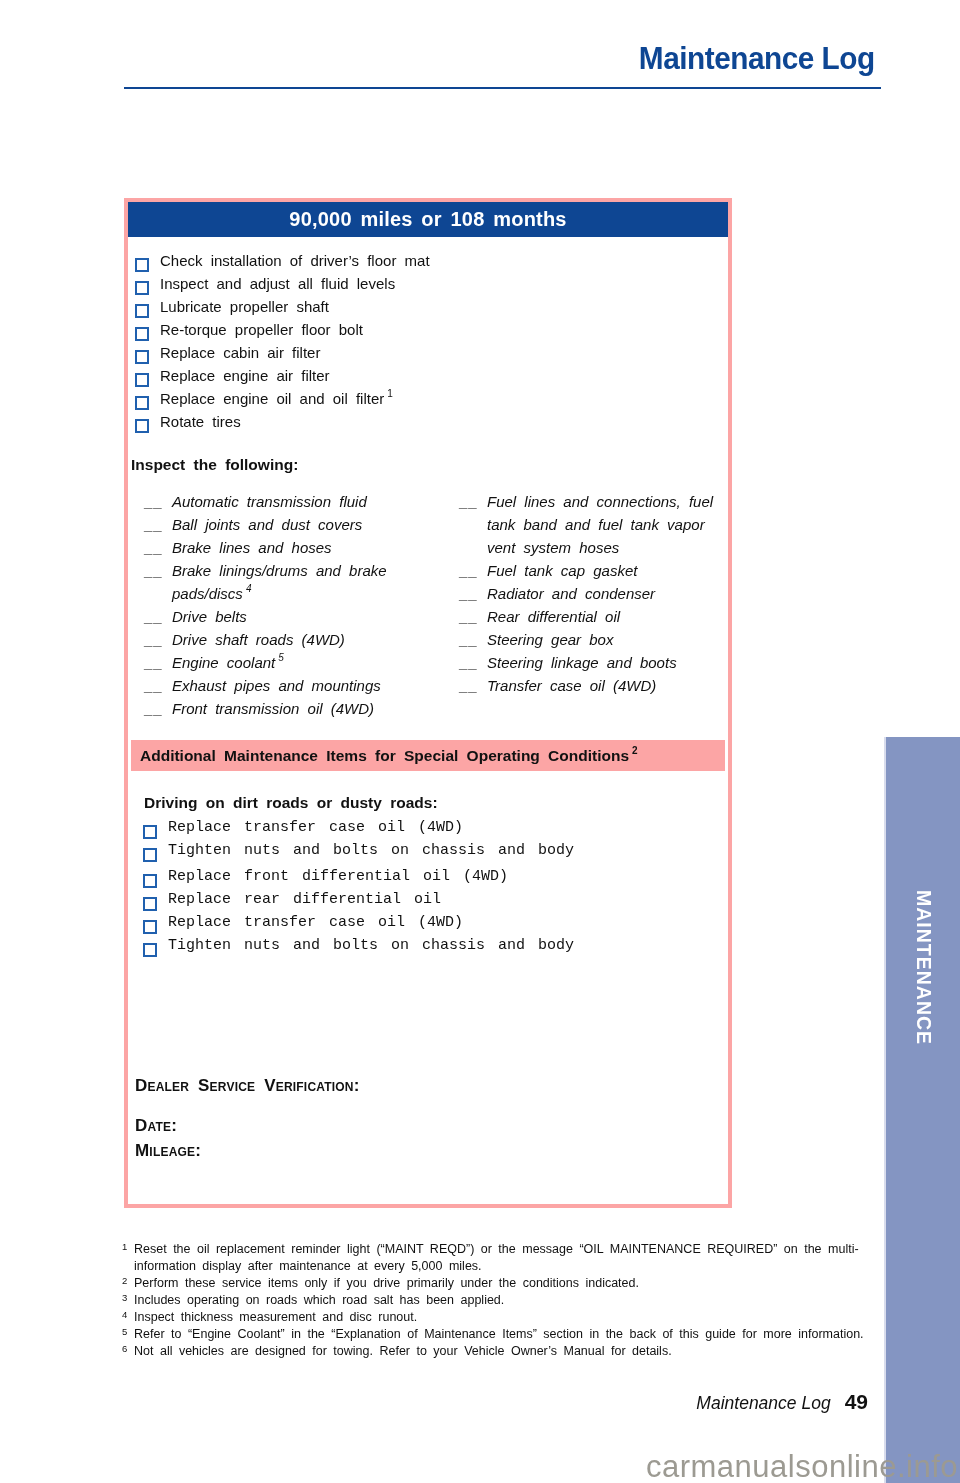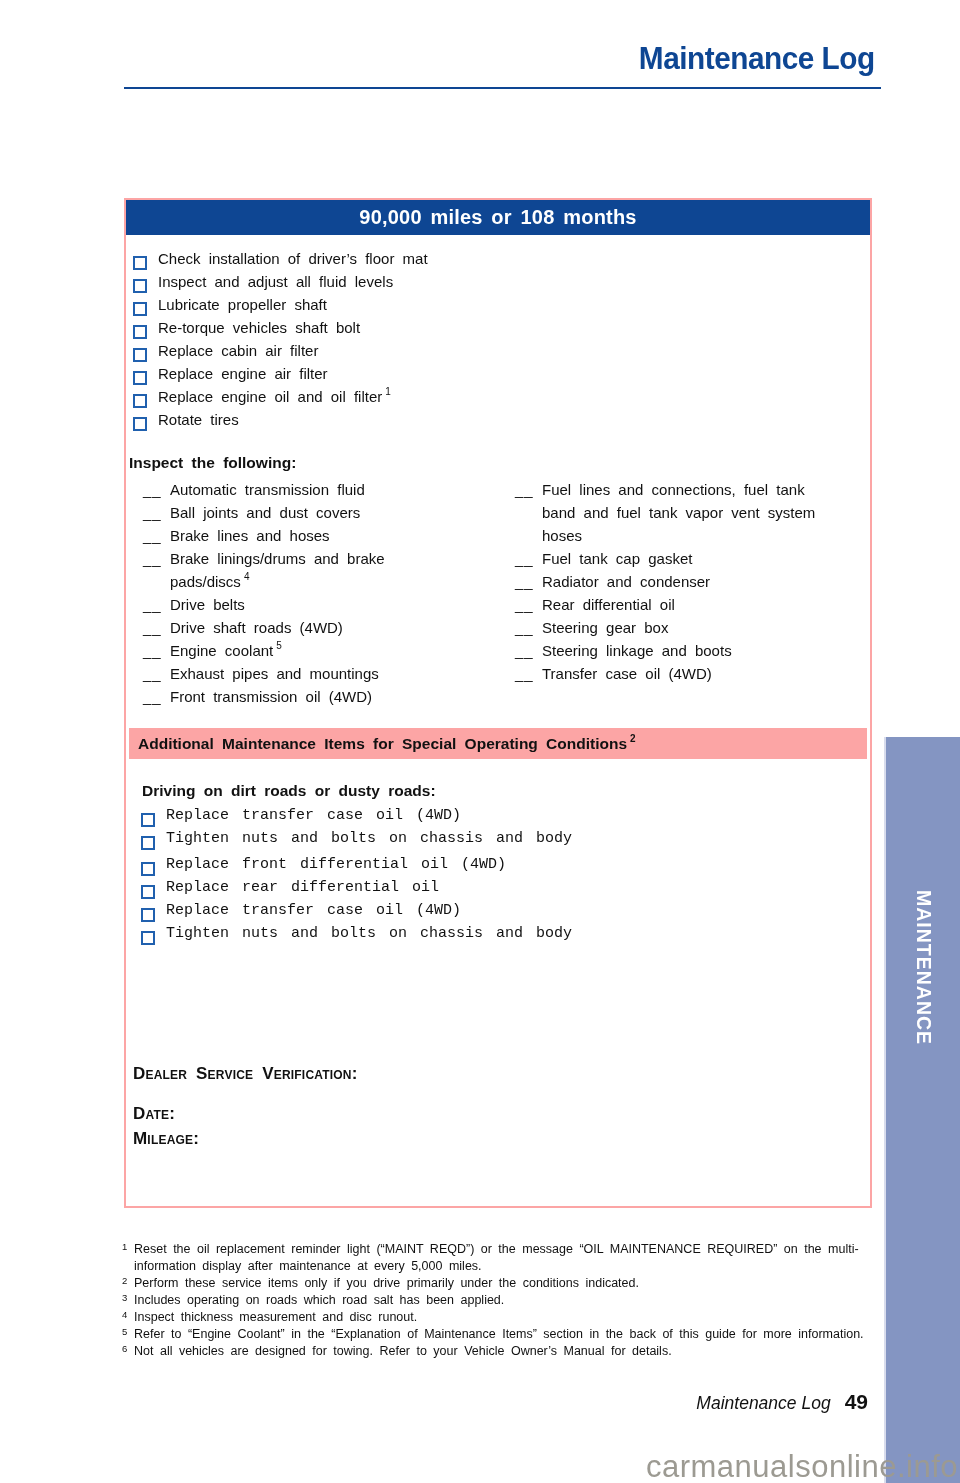--- a/index.html
+++ b/index.html
@@ -10,42 +10,42 @@
   
   .page-title{
     position:absolute;top:41px;right:85px;
     font-size:31px;font-weight:bold;color:#0e4693;letter-spacing:-0.5px;
     transform:scaleX(0.96);transform-origin:right;
   }
   .title-rule{position:absolute;left:124px;top:87px;width:757px;height:2px;background:#0e4693;}
 
   
   .logbox{
-    position:absolute;left:124px;top:198px;width:748px;height:1010px;
-    border:2px solid #fca5a5;box-sizing:border-box;background:#fff;
+    position:absolute;left:124px;top:198px;width:608px;height:1010px;
+    border:4px solid #fca5a5;box-sizing:border-box;background:#fff;
   }
   .logbox-header{
     height:35px;background:#0e4693;color:#fff;text-align:center;
     font-size:20px;font-weight:bold;line-height:35px;letter-spacing:0.2px;
     word-spacing:3px;
   }
   .logbox-body{position:relative;word-spacing:4px;}
 
   .checklist{margin-top:12px;padding-left:5px;}
   .check-item{display:flex;align-items:flex-end;line-height:23px;font-size:15px;}
   .checkbox{
     flex:0 0 auto;width:10px;height:10px;border:2px solid #2060ae;
     margin:5px 11px 0 2px;background:#fff;
   }
   sup.tiny{font-size:10px;position:relative;top:-1px;margin-left:3px;vertical-align:super;line-height:0;}
 
   .inspect-head,.cond-head{
     margin-top:22px;padding-left:3px;font-size:15.5px;font-weight:bold;line-height:20px;
   }
-  .inspect-cols{display:flex;margin-top:5px;padding-left:17px;font-size:15px;}
+  .inspect-cols{display:flex;margin-top:15px;padding-left:17px;font-size:15px;font-style:italic;}
   .col-left{width:316px;margin-right:56px;}
   .col-right{width:327px;}
   .insp-item{position:relative;padding-left:27px;line-height:23px;}
   .blankline{position:absolute;left:0;top:0;letter-spacing:1px;}
 
   .special-bar{
     margin:20px 3px 0 3px;height:31px;background:#fca5a5;
     font-size:15.5px;font-weight:bold;line-height:31px;padding-left:9px;box-sizing:border-box;
   }
   .cond-head{margin-top:22px;padding-left:16px;}
@@ -115,21 +115,21 @@
             <span><span>Inspect and adjust all fluid levels</span><sup class="tiny"></sup></span>
           </div>
 
           <div class="check-item">
             <span class="checkbox"></span>
             <span><span>Lubricate propeller shaft</span><sup class="tiny"></sup></span>
           </div>
 
           <div class="check-item">
             <span class="checkbox"></span>
-            <span><span>Re-torque vehicles shaft bolt</span><sup class="tiny"></sup></span>
+            <span><span>Re-torque propeller floor bolt</span><sup class="tiny"></sup></span>
           </div>
 
           <div class="check-item">
             <span class="checkbox"></span>
             <span><span>Replace cabin air filter</span><sup class="tiny"></sup></span>
           </div>
 
           <div class="check-item">
             <span class="checkbox"></span>
             <span><span>Replace engine air filter</span><sup class="tiny"></sup></span>

